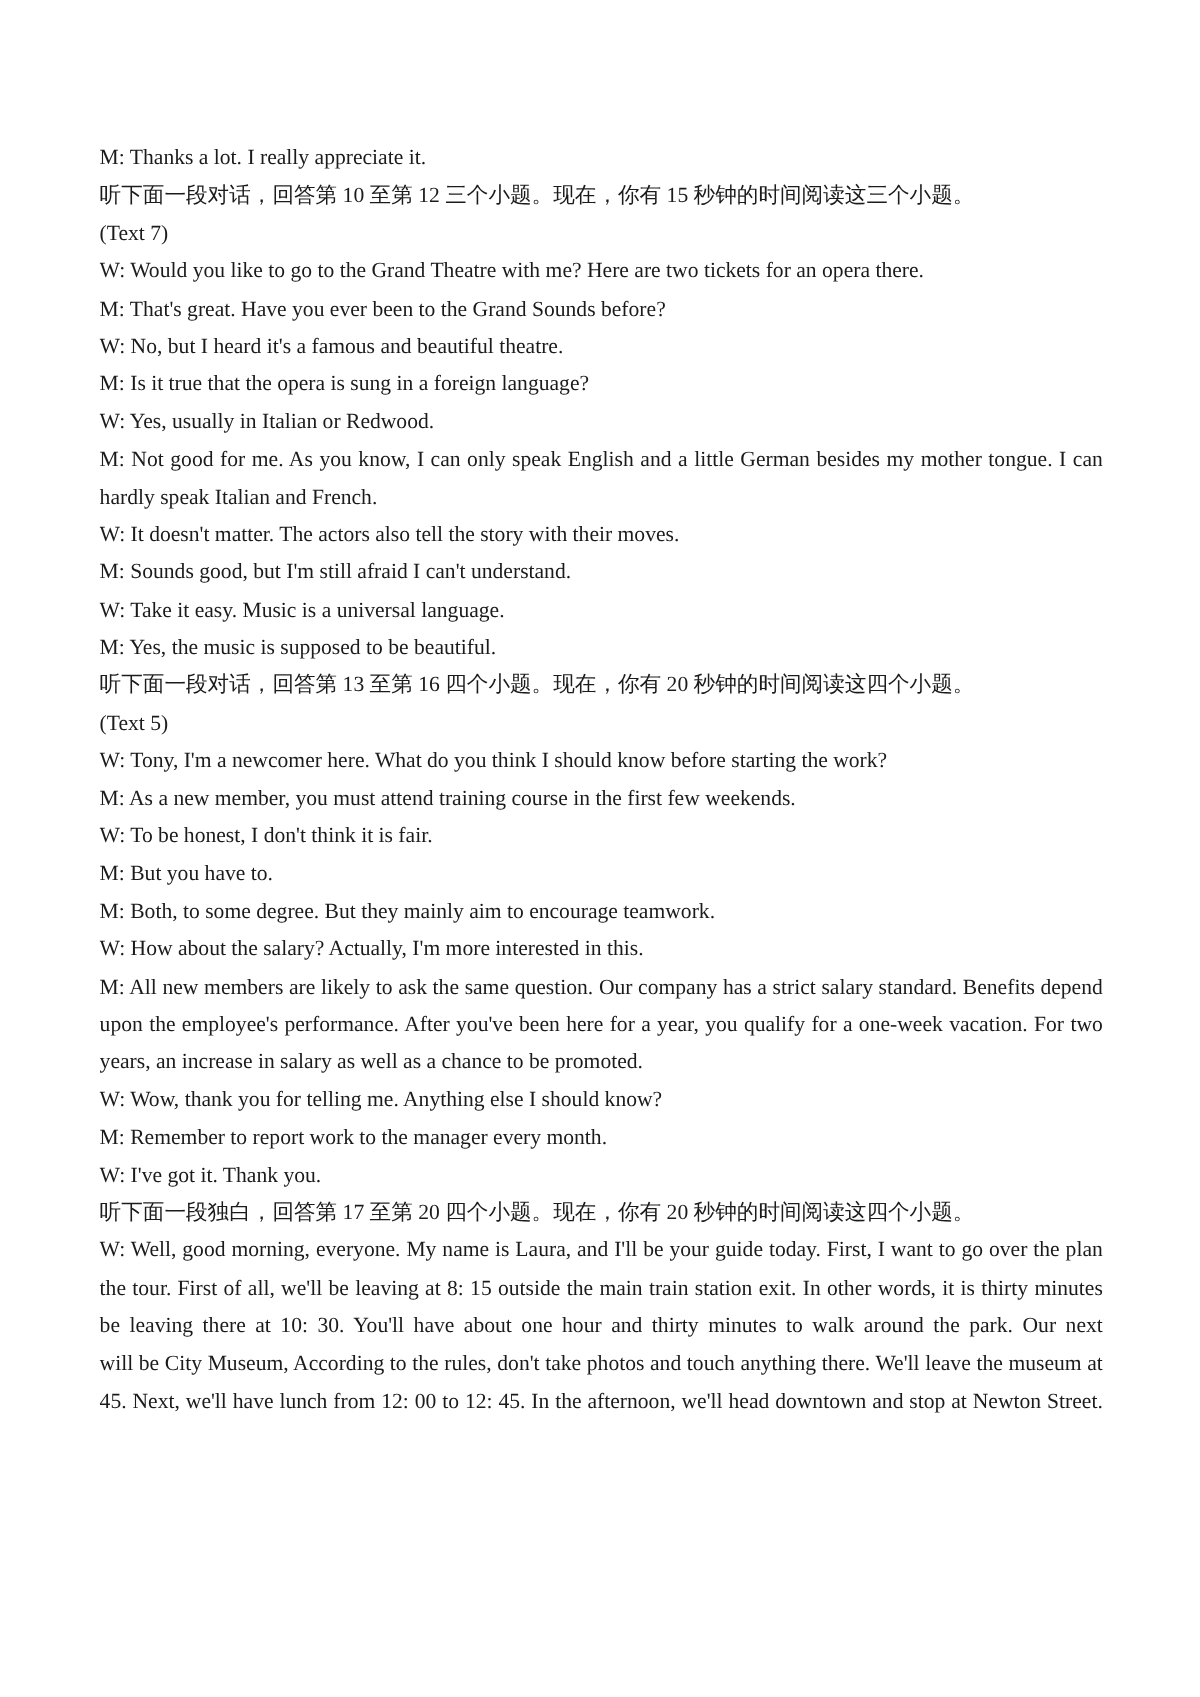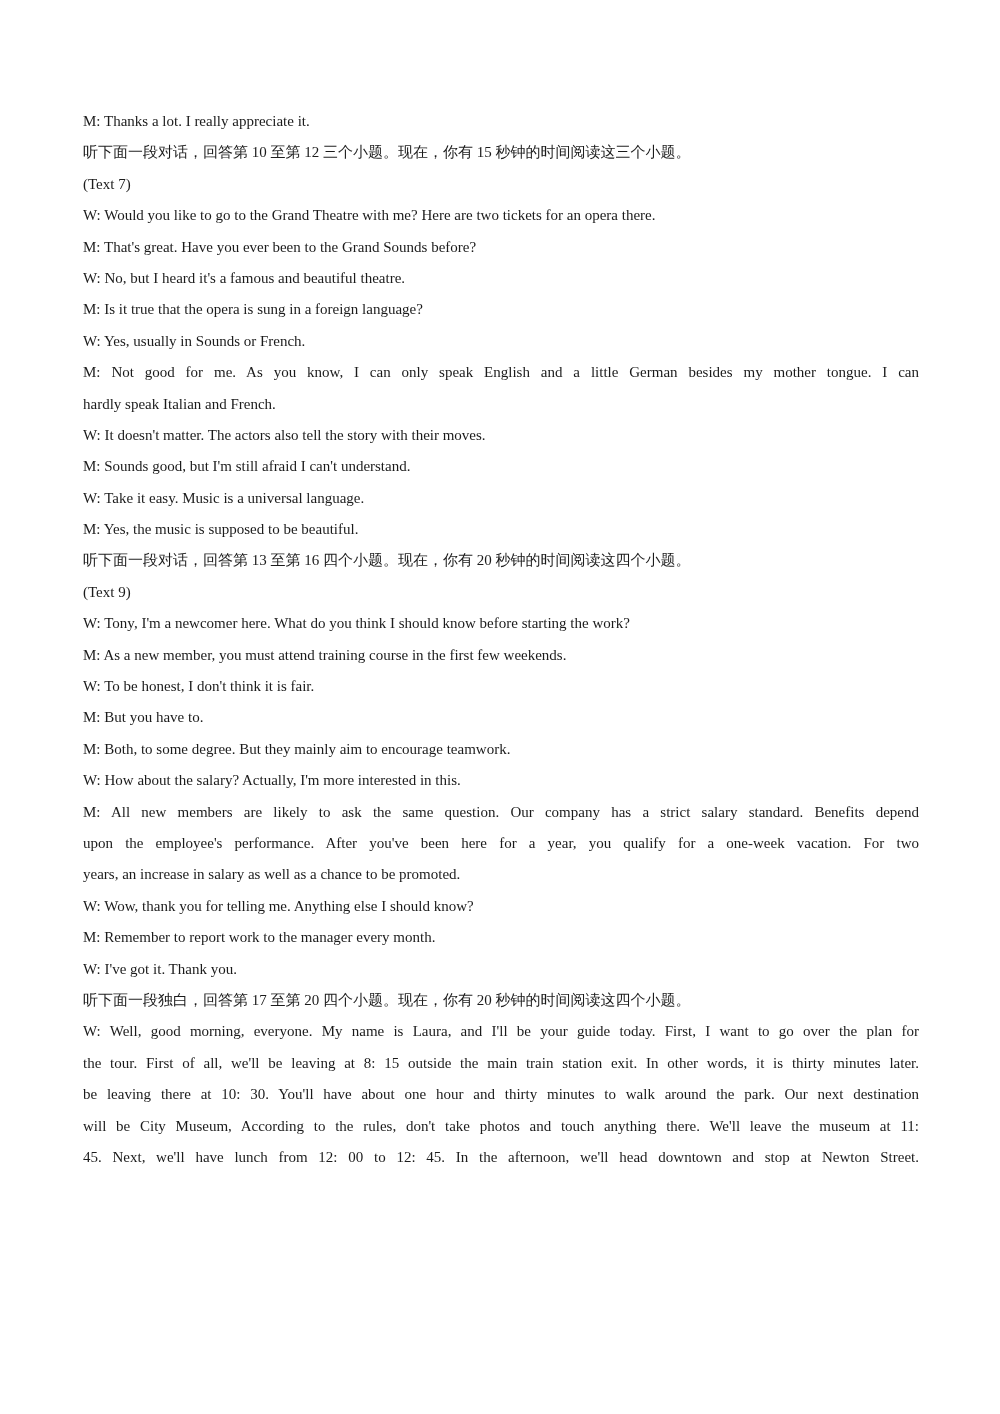--- a/index.html
+++ b/index.html
@@ -10,25 +10,25 @@
   .page {
     position: relative;
     width: 1000px;
     height: 1414px;
     background: #ffffff;
     overflow: hidden;
   }
   .content {
     position: absolute;
     left: 83px;
-    top: 106px;
+    top: 116px;
     width: 836px;
     color: #1b1b1b;
     font-family: "Liberation Serif", "DejaVu Serif", serif;
-    font-size: 15px;
+    font-size: 18px;
     line-height: 31.4px;
     font-weight: 400;
   }
   .line {
     height: 31.4px;
     overflow: hidden;
     white-space: nowrap;
     text-align: left;
   }
   .line.just {
@@ -42,29 +42,29 @@
 
 <div class="page">
   <div class="content">
     <div class="line">M: Thanks a lot. I really appreciate it.</div>
     <div class="line">听下面一段对话，回答第 10 至第 12 三个小题。现在，你有 15 秒钟的时间阅读这三个小题。</div>
     <div class="line">(Text 7)</div>
     <div class="line">W: Would you like to go to the Grand Theatre with me? Here are two tickets for an opera there.</div>
     <div class="line">M: That's great. Have you ever been to the Grand Sounds before?</div>
     <div class="line">W: No, but I heard it's a famous and beautiful theatre.</div>
     <div class="line">M: Is it true that the opera is sung in a foreign language?</div>
-    <div class="line">W: Yes, usually in Sounds or French.</div>
+    <div class="line">W: Yes, usually in Italian or Redwood.</div>
     <div class="line just">M: Not good for me. As you know, I can only speak English and a little German besides my mother tongue. I can</div>
     <div class="line">hardly speak Italian and French.</div>
     <div class="line">W: It doesn't matter. The actors also tell the story with their moves.</div>
     <div class="line">M: Sounds good, but I'm still afraid I can't understand.</div>
     <div class="line">W: Take it easy. Music is a universal language.</div>
     <div class="line">M: Yes, the music is supposed to be beautiful.</div>
     <div class="line">听下面一段对话，回答第 13 至第 16 四个小题。现在，你有 20 秒钟的时间阅读这四个小题。</div>
-    <div class="line">(Text 9)</div>
+    <div class="line">(Text 5)</div>
     <div class="line">W: Tony, I'm a newcomer here. What do you think I should know before starting the work?</div>
     <div class="line">M: As a new member, you must attend training course in the first few weekends.</div>
     <div class="line">W: To be honest, I don't think it is fair.</div>
     <div class="line">M: But you have to.</div>
     <div class="line">M: Both, to some degree. But they mainly aim to encourage teamwork.</div>
     <div class="line">W: How about the salary? Actually, I'm more interested in this.</div>
     <div class="line just">M: All new members are likely to ask the same question. Our company has a strict salary standard. Benefits depend</div>
     <div class="line just">upon the employee's performance. After you've been here for a year, you qualify for a one-week vacation. For two</div>
     <div class="line">years, an increase in salary as well as a chance to be promoted.</div>
     <div class="line">W: Wow, thank you for telling me. Anything else I should know?</div>

